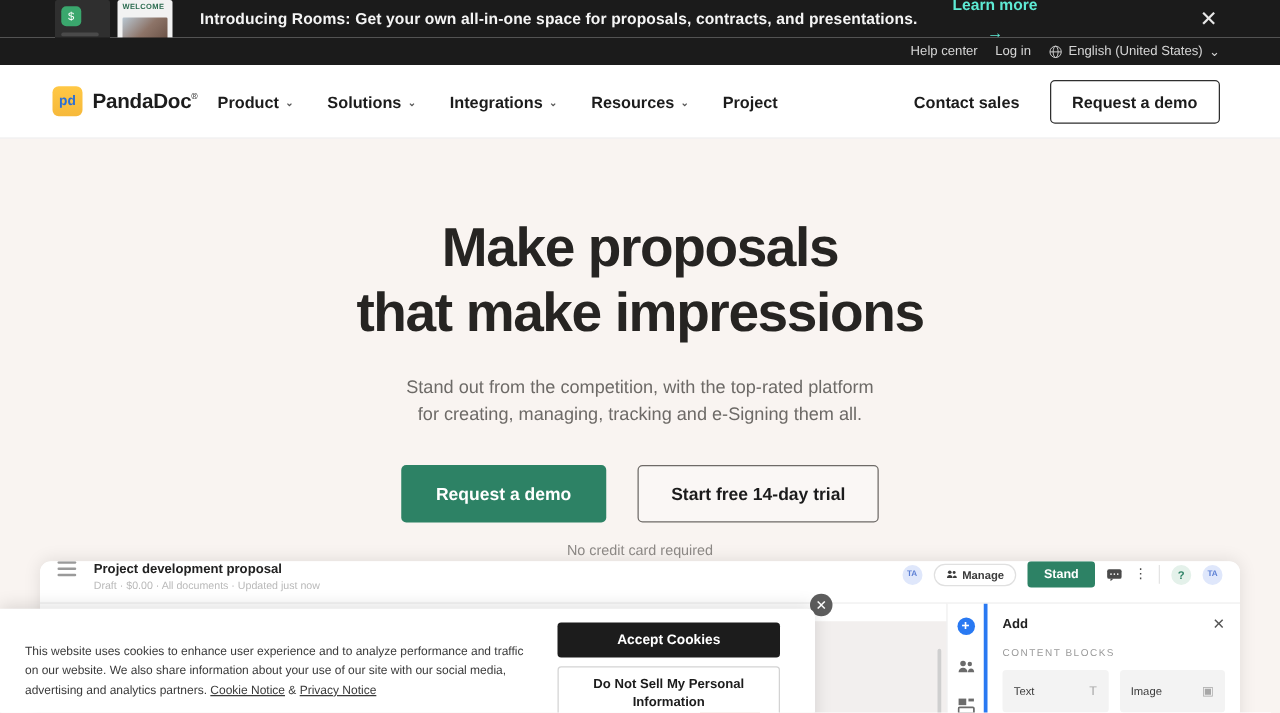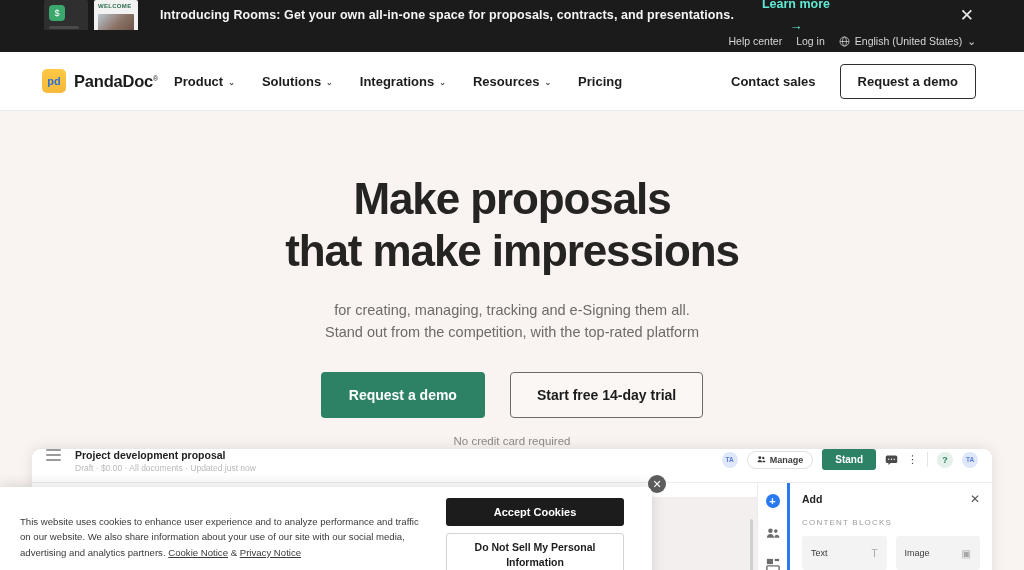--- a/index.html
+++ b/index.html
@@ -258,37 +258,37 @@
     </div>
     <div class="nav-item">
       <span>Integrations</span>
       <span class="caret">⌄</span>
     </div>
     <div class="nav-item">
       <span>Resources</span>
       <span class="caret">⌄</span>
     </div>
     <div class="nav-item">
-      <span>Pricing</span>
+      <span>Project</span>
     </div>
   </div>
   <div class="nav-right">
     <span class="contact-sales">Contact sales</span>
     <button class="demo-btn">Request a demo</button>
   </div>
 </div>
 
 <div class="hero">
   <div class="hero-title">
     <div>Make proposals</div>
     <div>that make impressions</div>
   </div>
   <div class="hero-sub">
+    <div>Stand out from the competition, with the top-rated platform</div>
     <div>for creating, managing, tracking and e-Signing them all.</div>
-    <div>Stand out from the competition, with the top-rated platform</div>
   </div>
   <div class="hero-ctas">
     <button class="cta-primary">Request a demo</button>
     <button class="cta-secondary">Start free 14-day trial</button>
   </div>
   <div class="hero-note">No credit card required</div>
 </div>
 
 <div class="mockup">
   <div class="mock-top">

